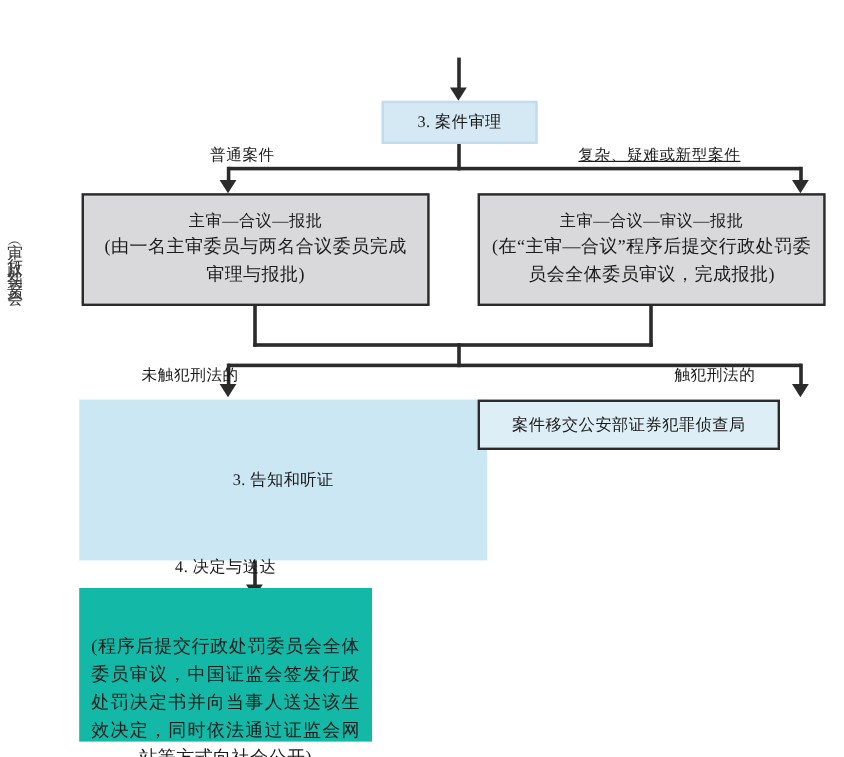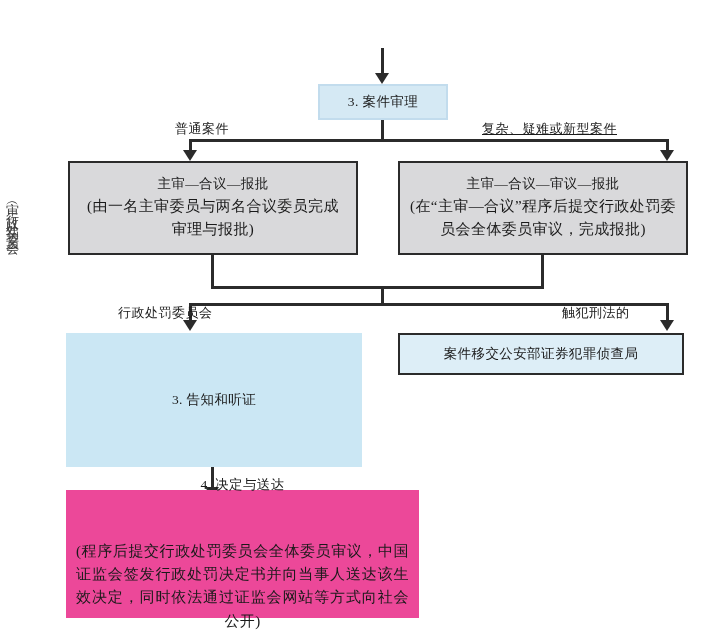--- a/index.html
+++ b/index.html
@@ -125,32 +125,32 @@
   <div class="vline" style="left:381px; top:286px; height:20px;"></div>
 
   <div class="hline" style="left:190px; top:303px; width:478px;"></div>
 
   <div class="vline" style="left:189px; top:303px; height:21px;"></div>
   <div class="arrowhead" style="left:183px; top:320px;"></div>
 
   <div class="vline" style="left:666px; top:303px; height:21px;"></div>
   <div class="arrowhead" style="left:660px; top:320px;"></div>
 
-  <div class="edge-label" style="left:118px; top:304px;">行政处罚委员会</div>
+  <div class="edge-label" style="left:118px; top:304px;">未触犯刑法的</div>
   <div class="edge-label" style="left:562px; top:304px;">触犯刑法的</div>
 
-  <div class="box" id="node-notice" style="left:66px; top:333px; width:296px; height:134px; background:#cbe7f4; border:none;">
+  <div class="box" id="node-notice" style="left:66px; top:333px; width:340px; height:134px; background:#cbe7f4; border:none;">
     <div class="title">3. 告知和听证</div>
   </div>
 
-  <div class="box" id="node-transfer" style="left:398px; top:333px; width:286px; height:42px; background:#ddeef7;">
+  <div class="box" id="node-transfer" style="left:398px; top:333px; width:252px; height:42px; background:#ddeef7;">
     <div class="title">案件移交公安部证券犯罪侦查局</div>
   </div>
 
   <div class="vline" style="left:211px; top:467px; height:26px;"></div>
   <div class="arrowhead" style="left:205px; top:487px;"></div>
 
-  <div class="box" id="node-decision" style="left:66px; top:490px; width:353px; height:128px; background:#ec4899; border:none;gap:44px;">
+  <div class="box" id="node-decision" style="left:66px; top:490px; width:244px; height:128px; background:#14b8a6; border:none;gap:44px;">
     <div class="title">4. 决定与送达</div>
     <div class="detail" style="text-align:justify; text-align-last:center;">(程序后提交行政处罚委员会全体委员审议，中国证监会签发行政处罚决定书并向当事人送达该生效决定，同时依法通过证监会网站等方式向社会公开)</div>
   </div>
 
 </div>
 
 </body></html>

